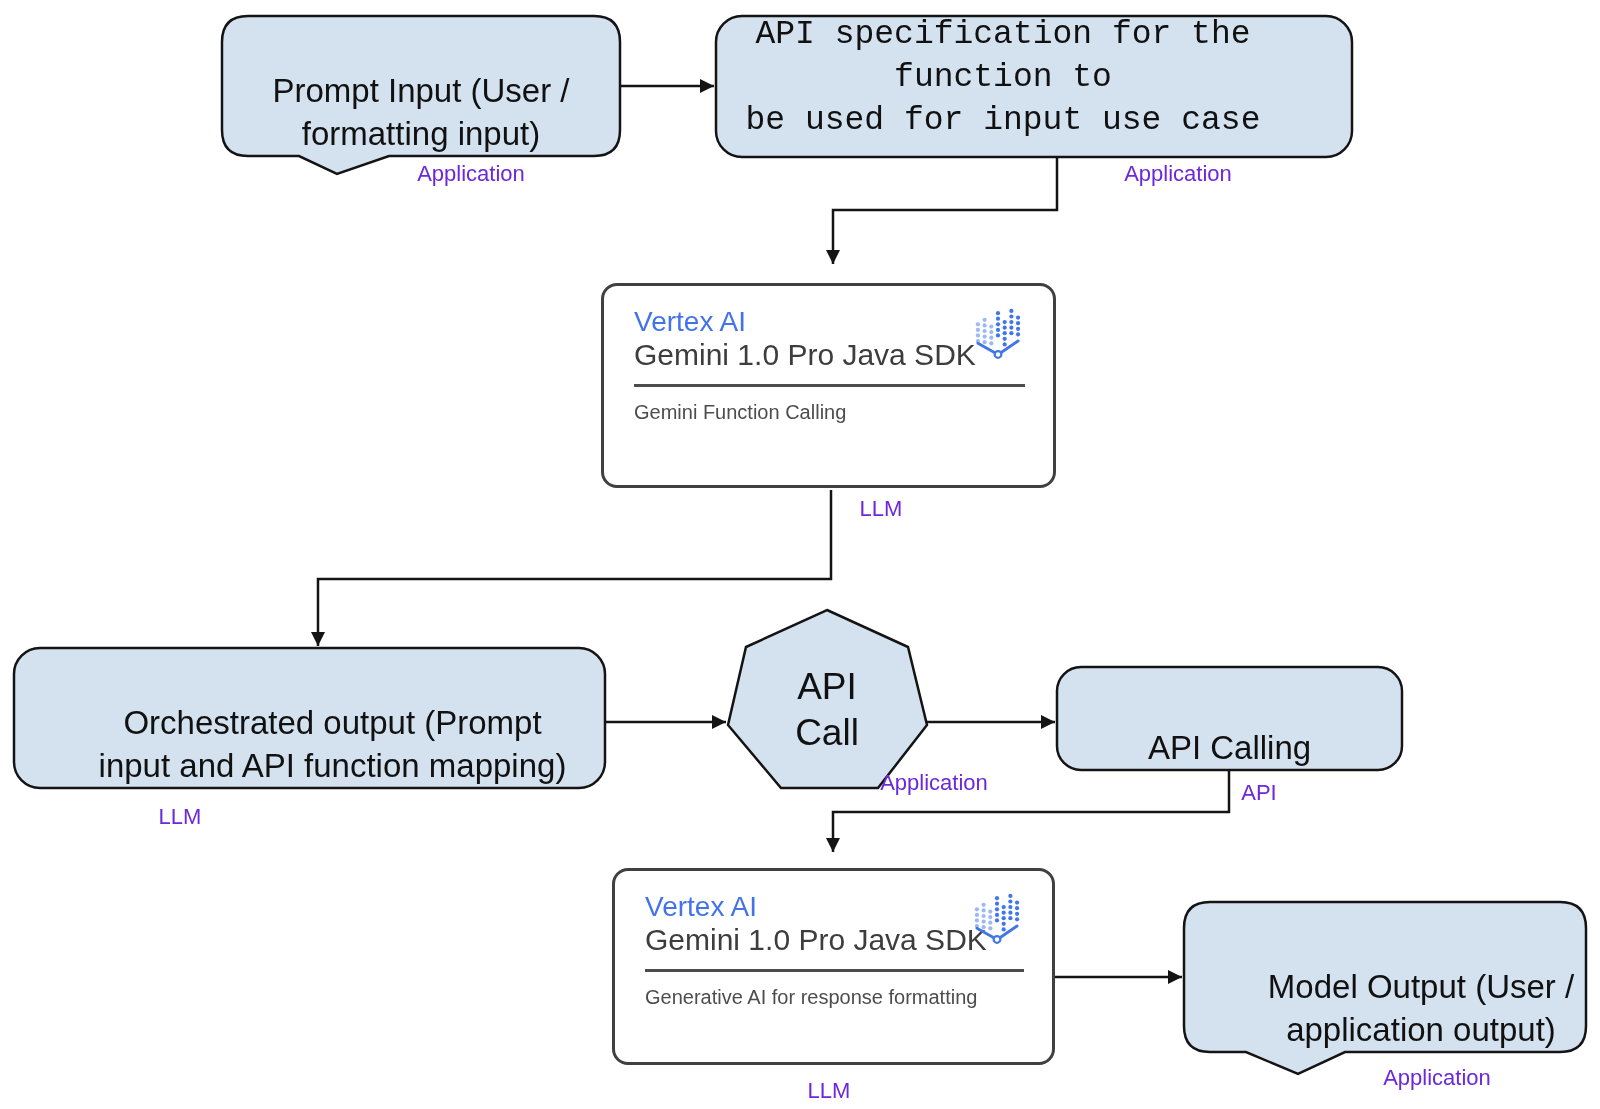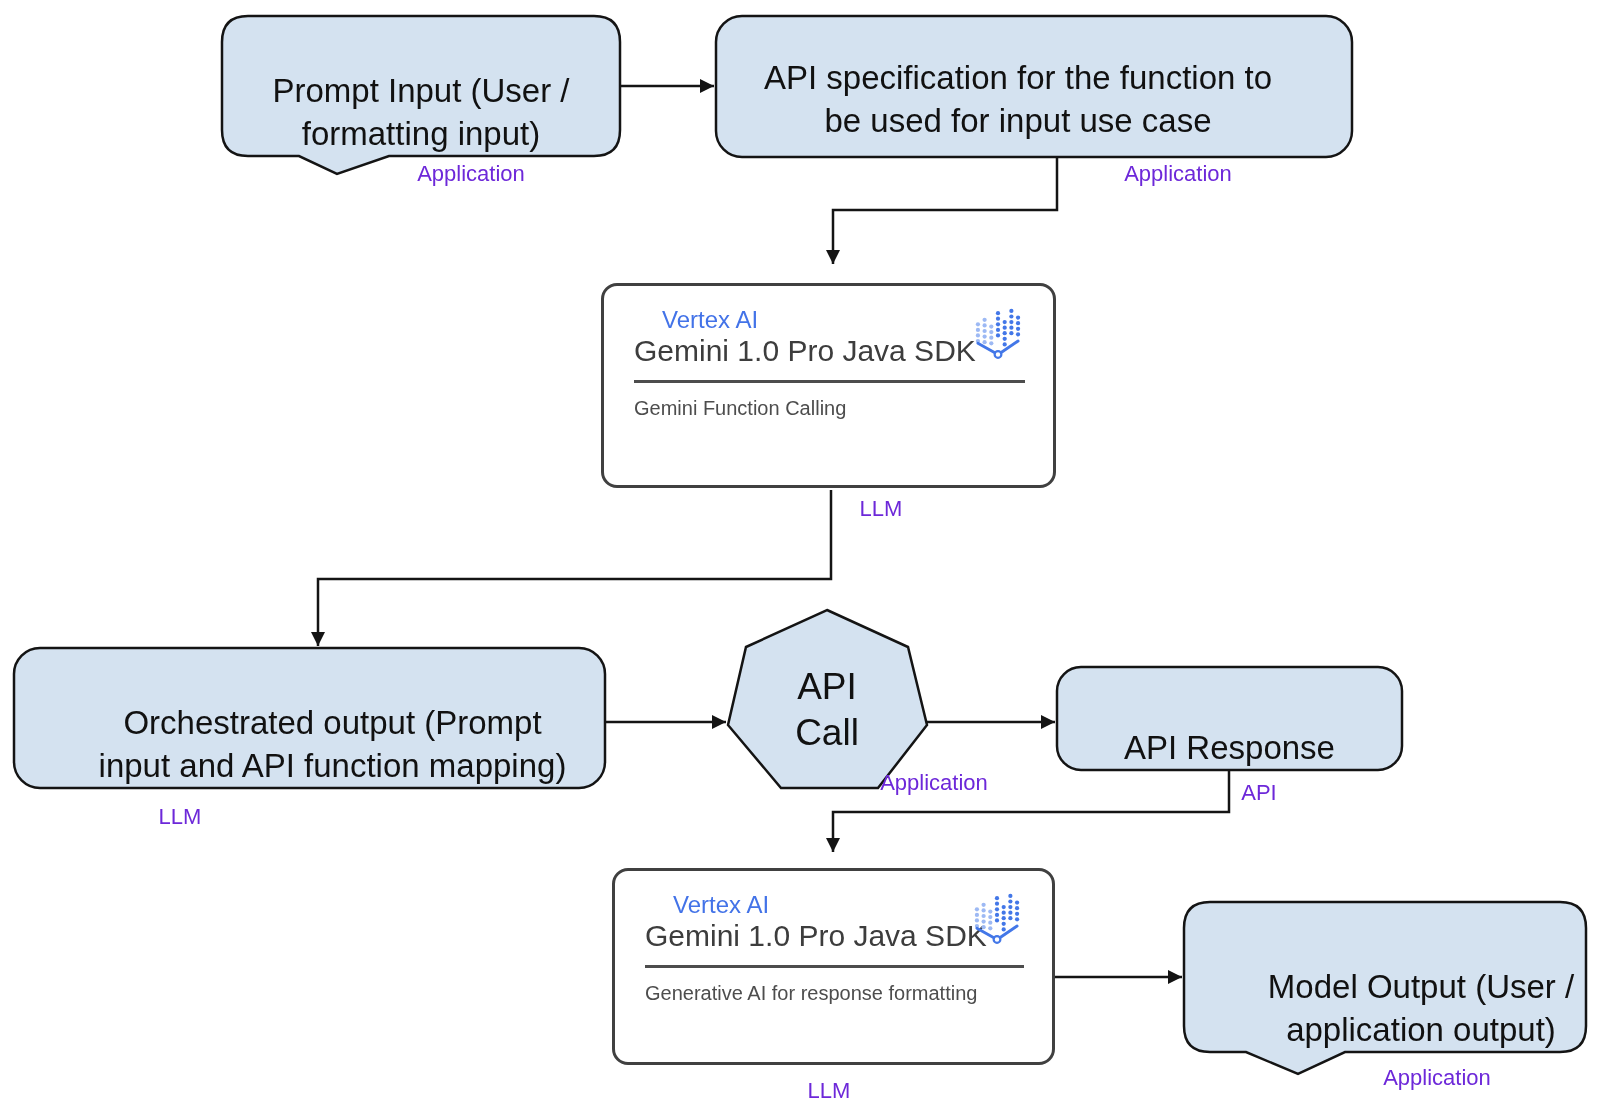--- a/index.html
+++ b/index.html
@@ -19,21 +19,21 @@
   .tag {
     position:absolute; transform:translateX(-50%);
     font-size:22px; color:#6d28d9; white-space:nowrap;
   }
 
   .card {
     position:absolute; box-sizing:border-box; background:#ffffff;
     border:3px solid #404040; border-radius:16px;
     padding:20px 28px 0 30px;
   }
-  .card .product { font-size:24px; color:#4373e8;margin-left:28px; }
+  .card .product { font-size:28px; color:#4373e8; }
   .card .sdk     { font-size:30px; color:#3d3d3d; margin-top:0; white-space:nowrap; }
   .card .divider { border-top:3px solid #4d4d4d; margin:12px 0 14px; }
   .card .feature { font-size:20px; color:#4d4d4d; white-space:nowrap; }
   .card .logo    { position:absolute; top:16px; right:26px; }
 </style>
 </head>
 <body>
 
 <div class="canvas">
 
@@ -67,37 +67,37 @@
     <path d="M1210 902 L1560 902 Q1586 902 1586 928 L1586 1026 Q1586 1052 1560 1052
              L1345 1052 L1298 1074 L1246 1052 L1210 1052 Q1184 1052 1184 1026
              L1184 928 Q1184 902 1210 902 Z" fill="#d4e2f0" stroke="#141414" stroke-width="2.5"></path>
   </svg>
 
   <div class="node-text" style="left:222px; top:16px; width:398px; height:140px;">
     <div>Prompt Input (User /</div>
     <div>formatting input)</div>
   </div>
 
-  <div class="node-text" style="left:700px; top:16px; width:636px; height:127px;">
+  <div class="node-text" style="left:685px; top:16px; width:636px; height:127px;font-family:Liberation Mono, monospace;">
     <div>API specification for the function to</div>
     <div>be used for input use case</div>
   </div>
 
   <div class="node-text" style="left:25px; top:648px; width:615px; height:140px;">
     <div>Orchestrated output (Prompt</div>
     <div>input and API function mapping)</div>
   </div>
 
   <div class="node-text hept" style="left:727px; top:636px; width:200px; height:120px;">
     <div>API</div>
     <div>Call</div>
   </div>
 
   <div class="node-text" style="left:1057px; top:667px; width:345px; height:103px;">
-    <div>API Response</div>
+    <div>API Calling</div>
   </div>
 
   <div class="node-text" style="left:1184px; top:902px; width:402px; height:150px;padding-left:36px;">
     <div>Model Output (User /</div>
     <div>application output)</div>
   </div>
 
   <div class="card" style="left:601px; top:283px; width:455px; height:205px;">
     <div class="product">Vertex AI</div>
     <div class="sdk">Gemini 1.0 Pro Java SDK</div>

